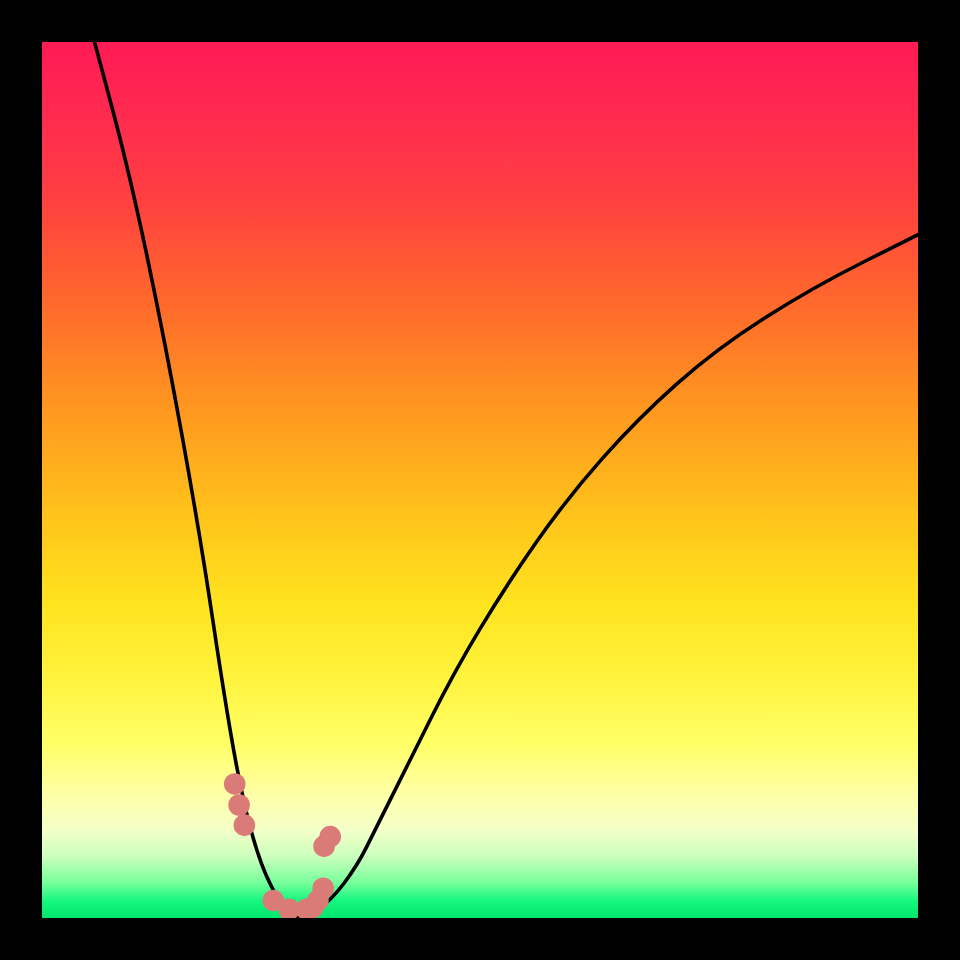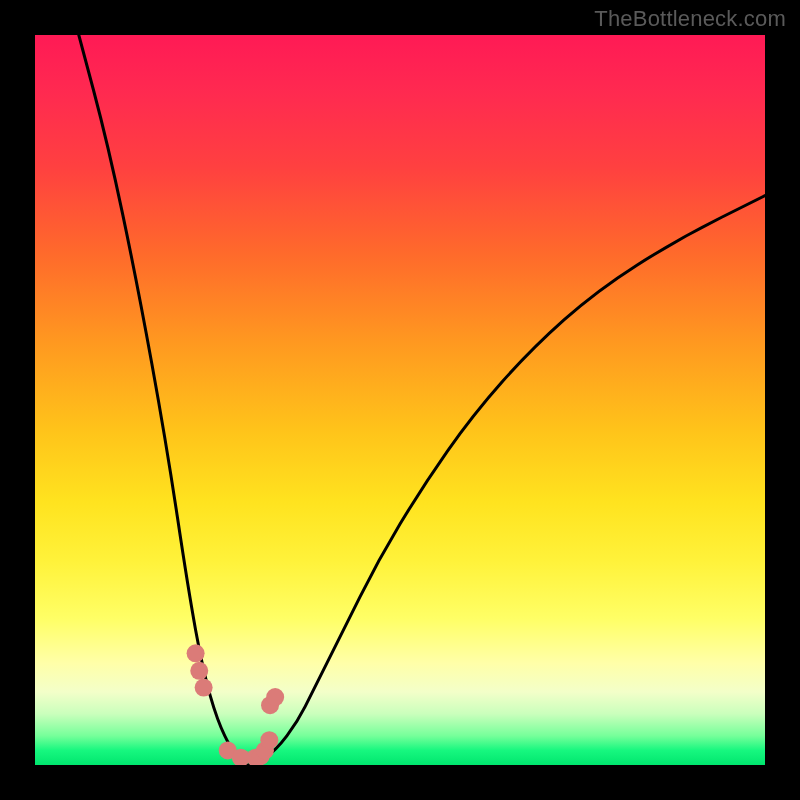--- a/index.html
+++ b/index.html
@@ -88,14 +88,13 @@
           <circle cx="205.85999999999999" cy="722.7" r="9" fill="#db7b78"></circle>
           <circle cx="220.45999999999998" cy="722.7" r="9" fill="#db7b78"></circle>
           <circle cx="225.57" cy="721.24" r="9" fill="#db7b78"></circle>
           <circle cx="229.95" cy="715.4" r="9" fill="#db7b78"></circle>
           <circle cx="234.33" cy="705.18" r="9" fill="#db7b78"></circle>
           <circle cx="235.06" cy="670.14" r="9" fill="#db7b78"></circle>
           <circle cx="240.16999999999996" cy="662.11" r="9" fill="#db7b78"></circle>
         </g>
     </svg>
   </div>
-  <div class="attribution">TheBottleneck.com</div>
 </div>
 
 </body></html>

